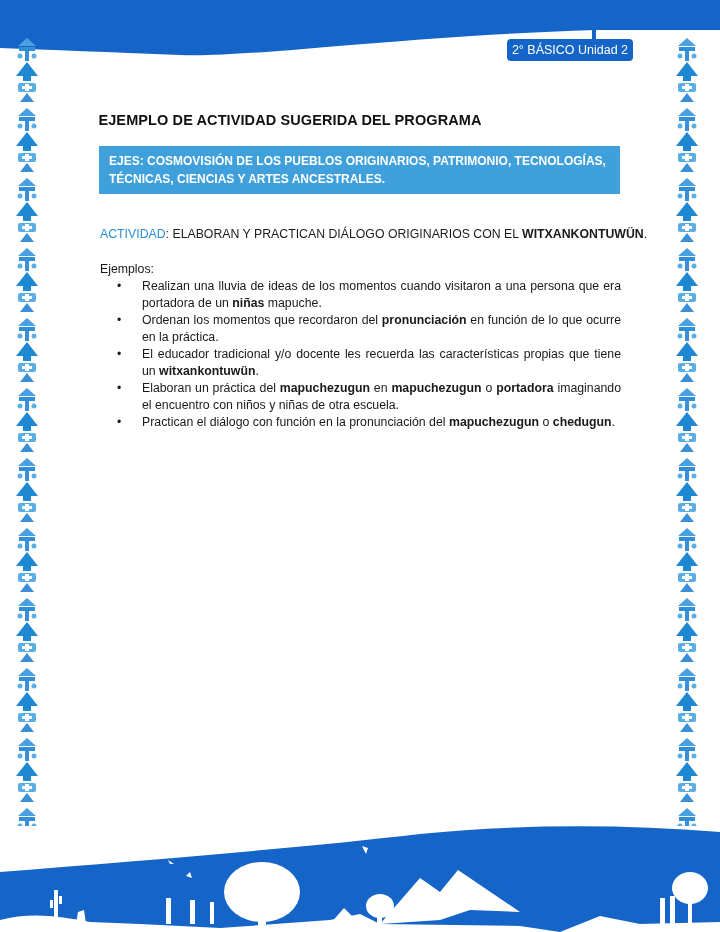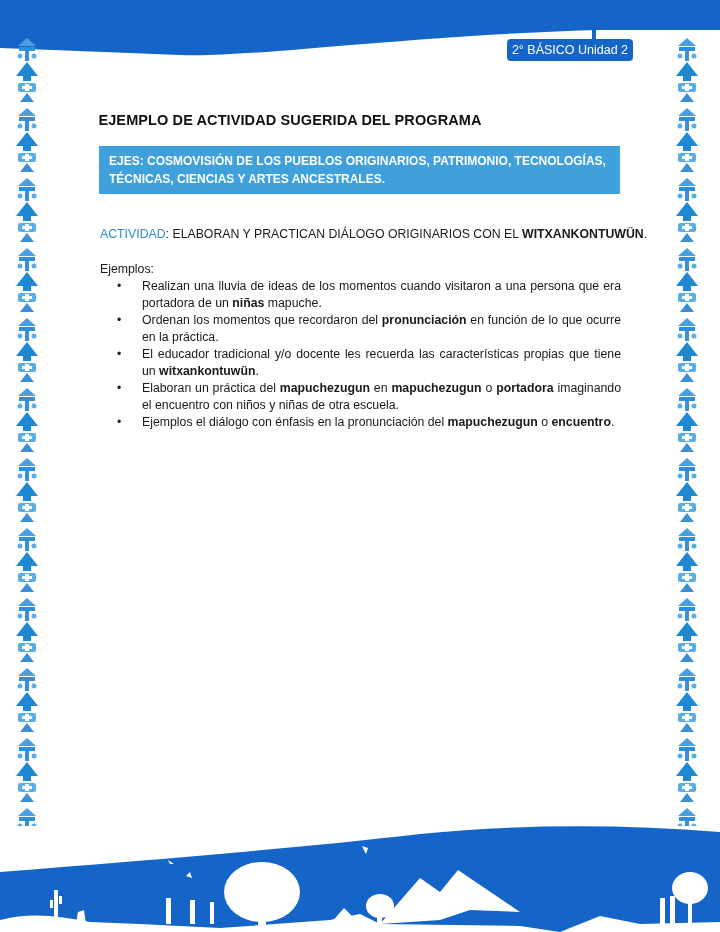--- a/index.html
+++ b/index.html
@@ -62,21 +62,21 @@
   <span class="lbl">ACTIVIDAD</span><span>: ELABORAN Y PRACTICAN DIÁLOGO ORIGINARIOS CON EL </span><b>WITXANKONTUWÜN</b><span>.</span>
 </div>
 
 <div class="ejemplos-label">Ejemplos:</div>
 
 <ul class="list" id="examples-list">
     <li><span class="bullet">•</span><span>Realizan una lluvia de ideas de los momentos cuando visitaron a una persona que era portadora de un </span><b>niñas</b><span> mapuche.</span></li>
     <li><span class="bullet">•</span><span>Ordenan los momentos que recordaron del </span><b>pronunciación</b><span> en función de lo que ocurre en la práctica.</span></li>
     <li><span class="bullet">•</span><span>El educador tradicional y/o docente les recuerda las características propias que tiene un </span><b>witxankontuwün</b><span>.</span></li>
     <li><span class="bullet">•</span><span>Elaboran un práctica del </span><b>mapuchezugun</b><span> en </span><b>mapuchezugun</b><span> o </span><b>portadora</b><span> imaginando el encuentro con niños y niñas de otra escuela.</span></li>
-    <li><span class="bullet">•</span><span>Ejemplos el diálogo con énfasis en la pronunciación del </span><b>mapuchezugun</b><span> o </span><b>encuentro</b><span>.</span></li>
+    <li><span class="bullet">•</span><span>Practican el diálogo con función en la pronunciación del </span><b>mapuchezugun</b><span> o </span><b>chedugun</b><span>.</span></li>
   </ul>
 
 <svg class="bottom-band" viewBox="0 0 720 112" preserveAspectRatio="none">
   <path d="M0,52 C150,40 300,28 420,14 C520,4 620,4 720,12 V112 H0 Z" fill="#1565c8"></path>
   <g fill="#ffffff">
     <path d="M0,112 L0,100 C30,92 60,96 90,102 L140,104 L220,108 L330,100 L360,94 L380,104 L520,106 L560,112 Z"></path>
     <rect x="54" y="70" width="4" height="30"></rect>
       <rect x="50" y="80" width="3" height="8"></rect>
       <rect x="59" y="76" width="3" height="8"></rect>
     <path d="M76,104 L78,92 L84,90 L86,104 Z"></path>

